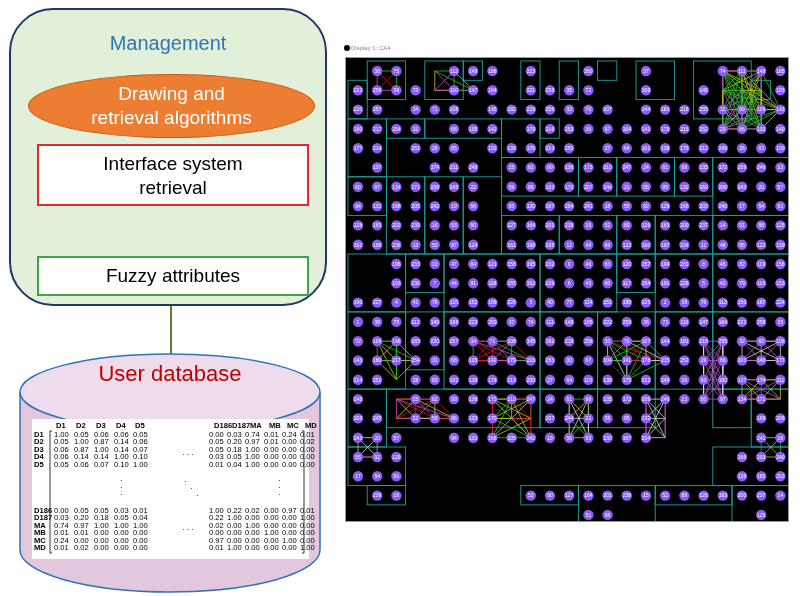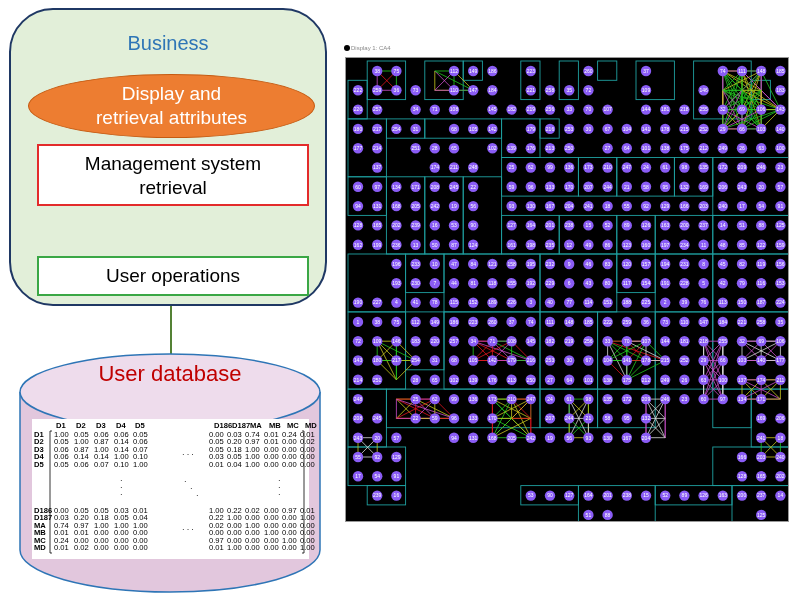--- a/index.html
+++ b/index.html
@@ -21,30 +21,30 @@
   #display-title{left:351px;top:45px;font-size:6px;color:#888;}
   #display-icon{left:344px;top:45px;width:6px;height:6px;border-radius:50%;background:#000;}
   #graph{left:345px;top:57px;width:444px;height:465px;background:#000;border:1px solid #999;box-sizing:border-box;}
   #graph-svg{position:absolute;left:0;top:0;}
   .node-label{font-family:"Liberation Sans",sans-serif;font-size:5px;fill:#fff;text-anchor:middle;}
 </style>
 </head>
 <body>
 
 <div id="iface" class="abs">
-  <div id="iface-title" class="abs">Business</div>
+  <div id="iface-title" class="abs">Management</div>
   <div id="ellipse" class="abs">
-    <div>Display and</div>
-    <div>retrieval attributes</div>
+    <div>Drawing and</div>
+    <div>retrieval algorithms</div>
   </div>
   <div id="mgmt" class="abs box">
-    <div>Management system</div>
+    <div>Interface system</div>
     <div>retrieval</div>
   </div>
-  <div id="user" class="abs box">User operations</div>
+  <div id="user" class="abs box">Fuzzy attributes</div>
 </div>
 
 <div id="connector" class="abs"></div>
 
 <svg id="db-svg" class="abs" width="304" height="244">
   <path d="M2,42 L2,200 A150,42 0 0 0 302,200 L302,42" fill="#e2c7dd" stroke="#2e75b6" stroke-width="1.5"></path>
   <ellipse cx="152" cy="42" rx="150" ry="38" fill="#eedcec" stroke="#2e75b6" stroke-width="1.5"></ellipse>
 </svg>
 <div id="db-title" class="abs">User database</div>
 

